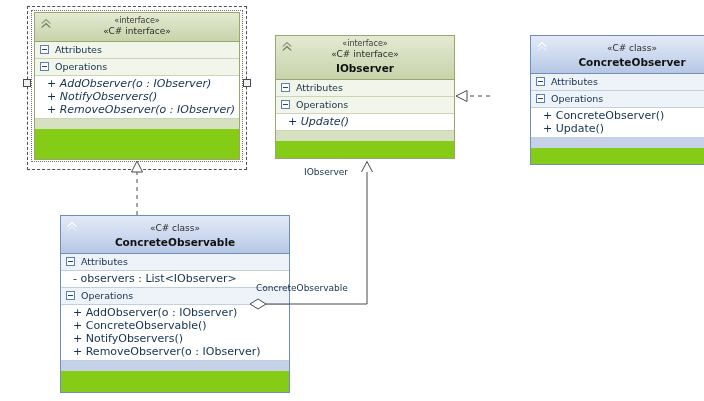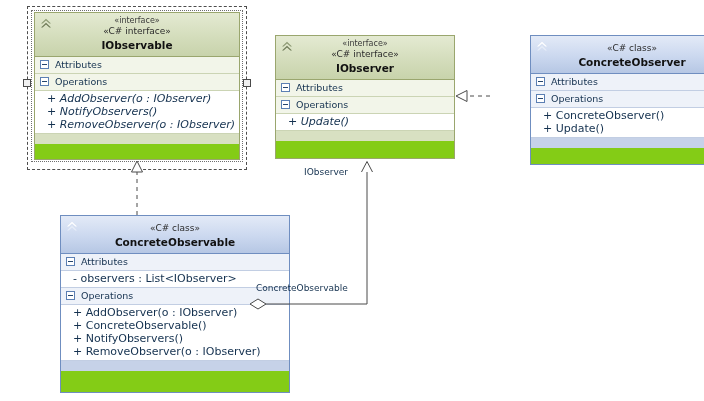--- a/index.html
+++ b/index.html
@@ -115,21 +115,20 @@
   <div class="uml-box iface" id="n-iobservable" style="left:34px;top:12px;width:206px;height:148px;">
     <div class="uml-header">
       <span class="chev">
         <svg viewBox="0 0 14 14" width="14" height="14">
           <path d="M2 7.6 L7 2.8 L12 7.6 L10.4 7.6 L7 4.4 L3.6 7.6 Z" fill="#8d9a74"></path>
           <path d="M2 11.6 L7 6.8 L12 11.6 L10.4 11.6 L7 8.4 L3.6 11.6 Z" fill="#6e7a57"></path>
         </svg>
       </span>
       <div class="stereo">«interface»</div>
       <div class="stereo2">«C# interface»</div>
-      <div class="uml-title">IObservable</div>
     </div>
     <div class="compartment">
       <span class="boxicon"></span>
       <span>Attributes</span>
     </div>
     <div class="compartment">
       <span class="boxicon"></span>
       <span>Operations</span>
     </div>
     <div class="members">

